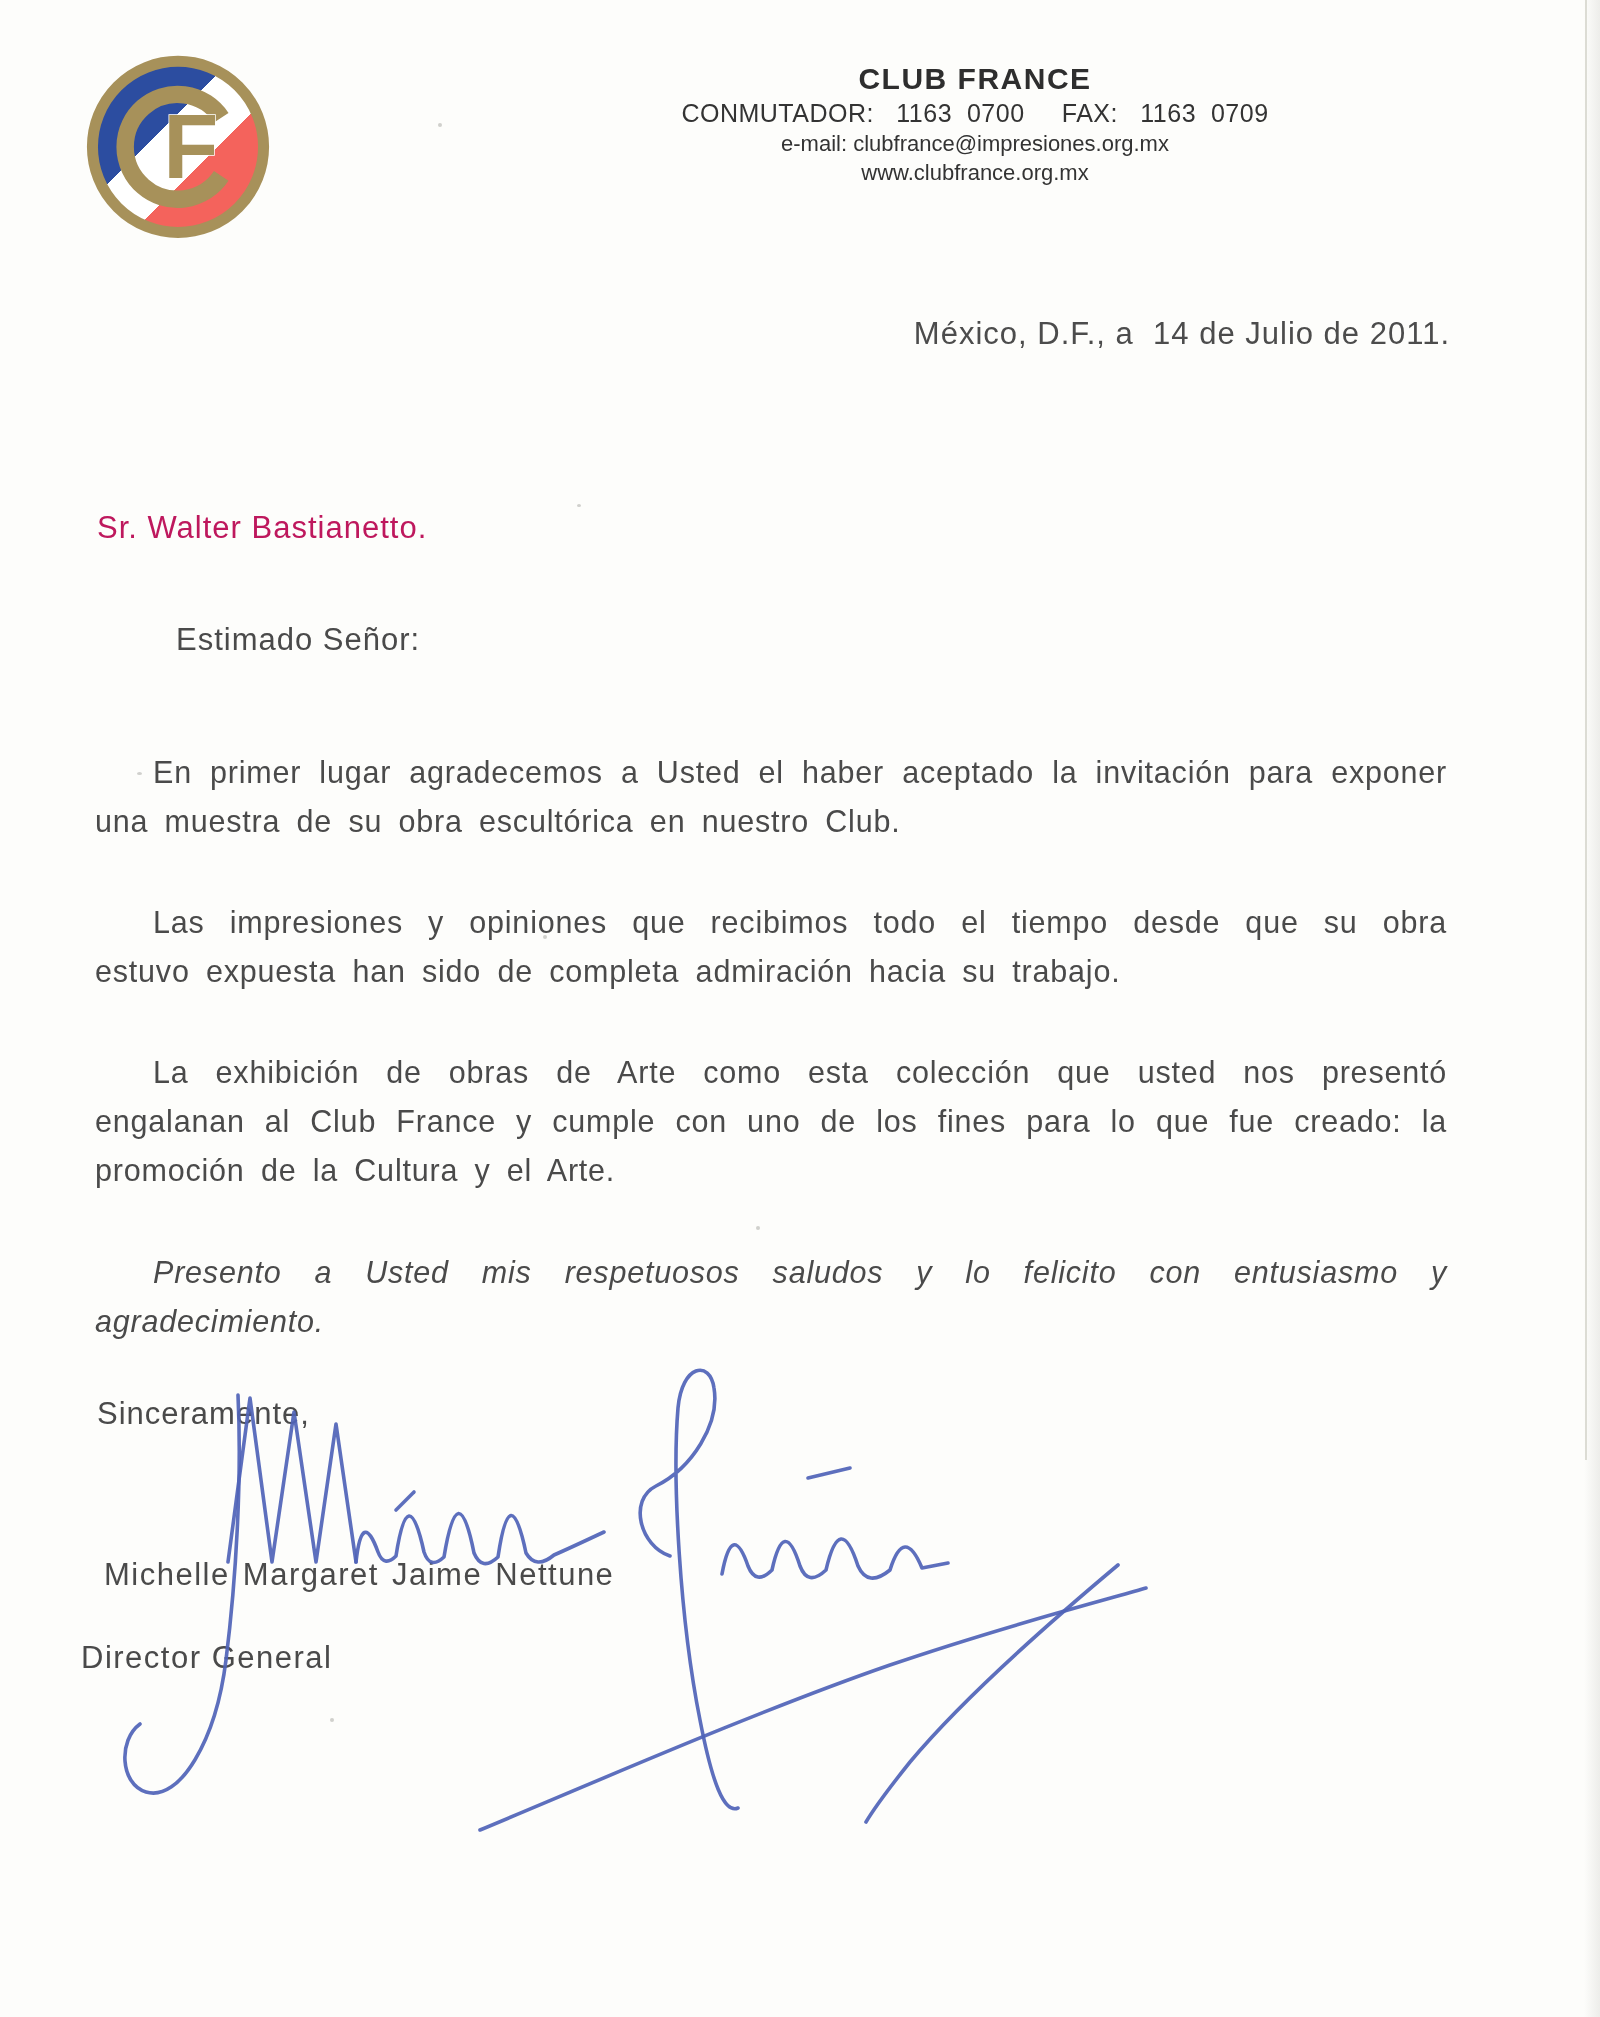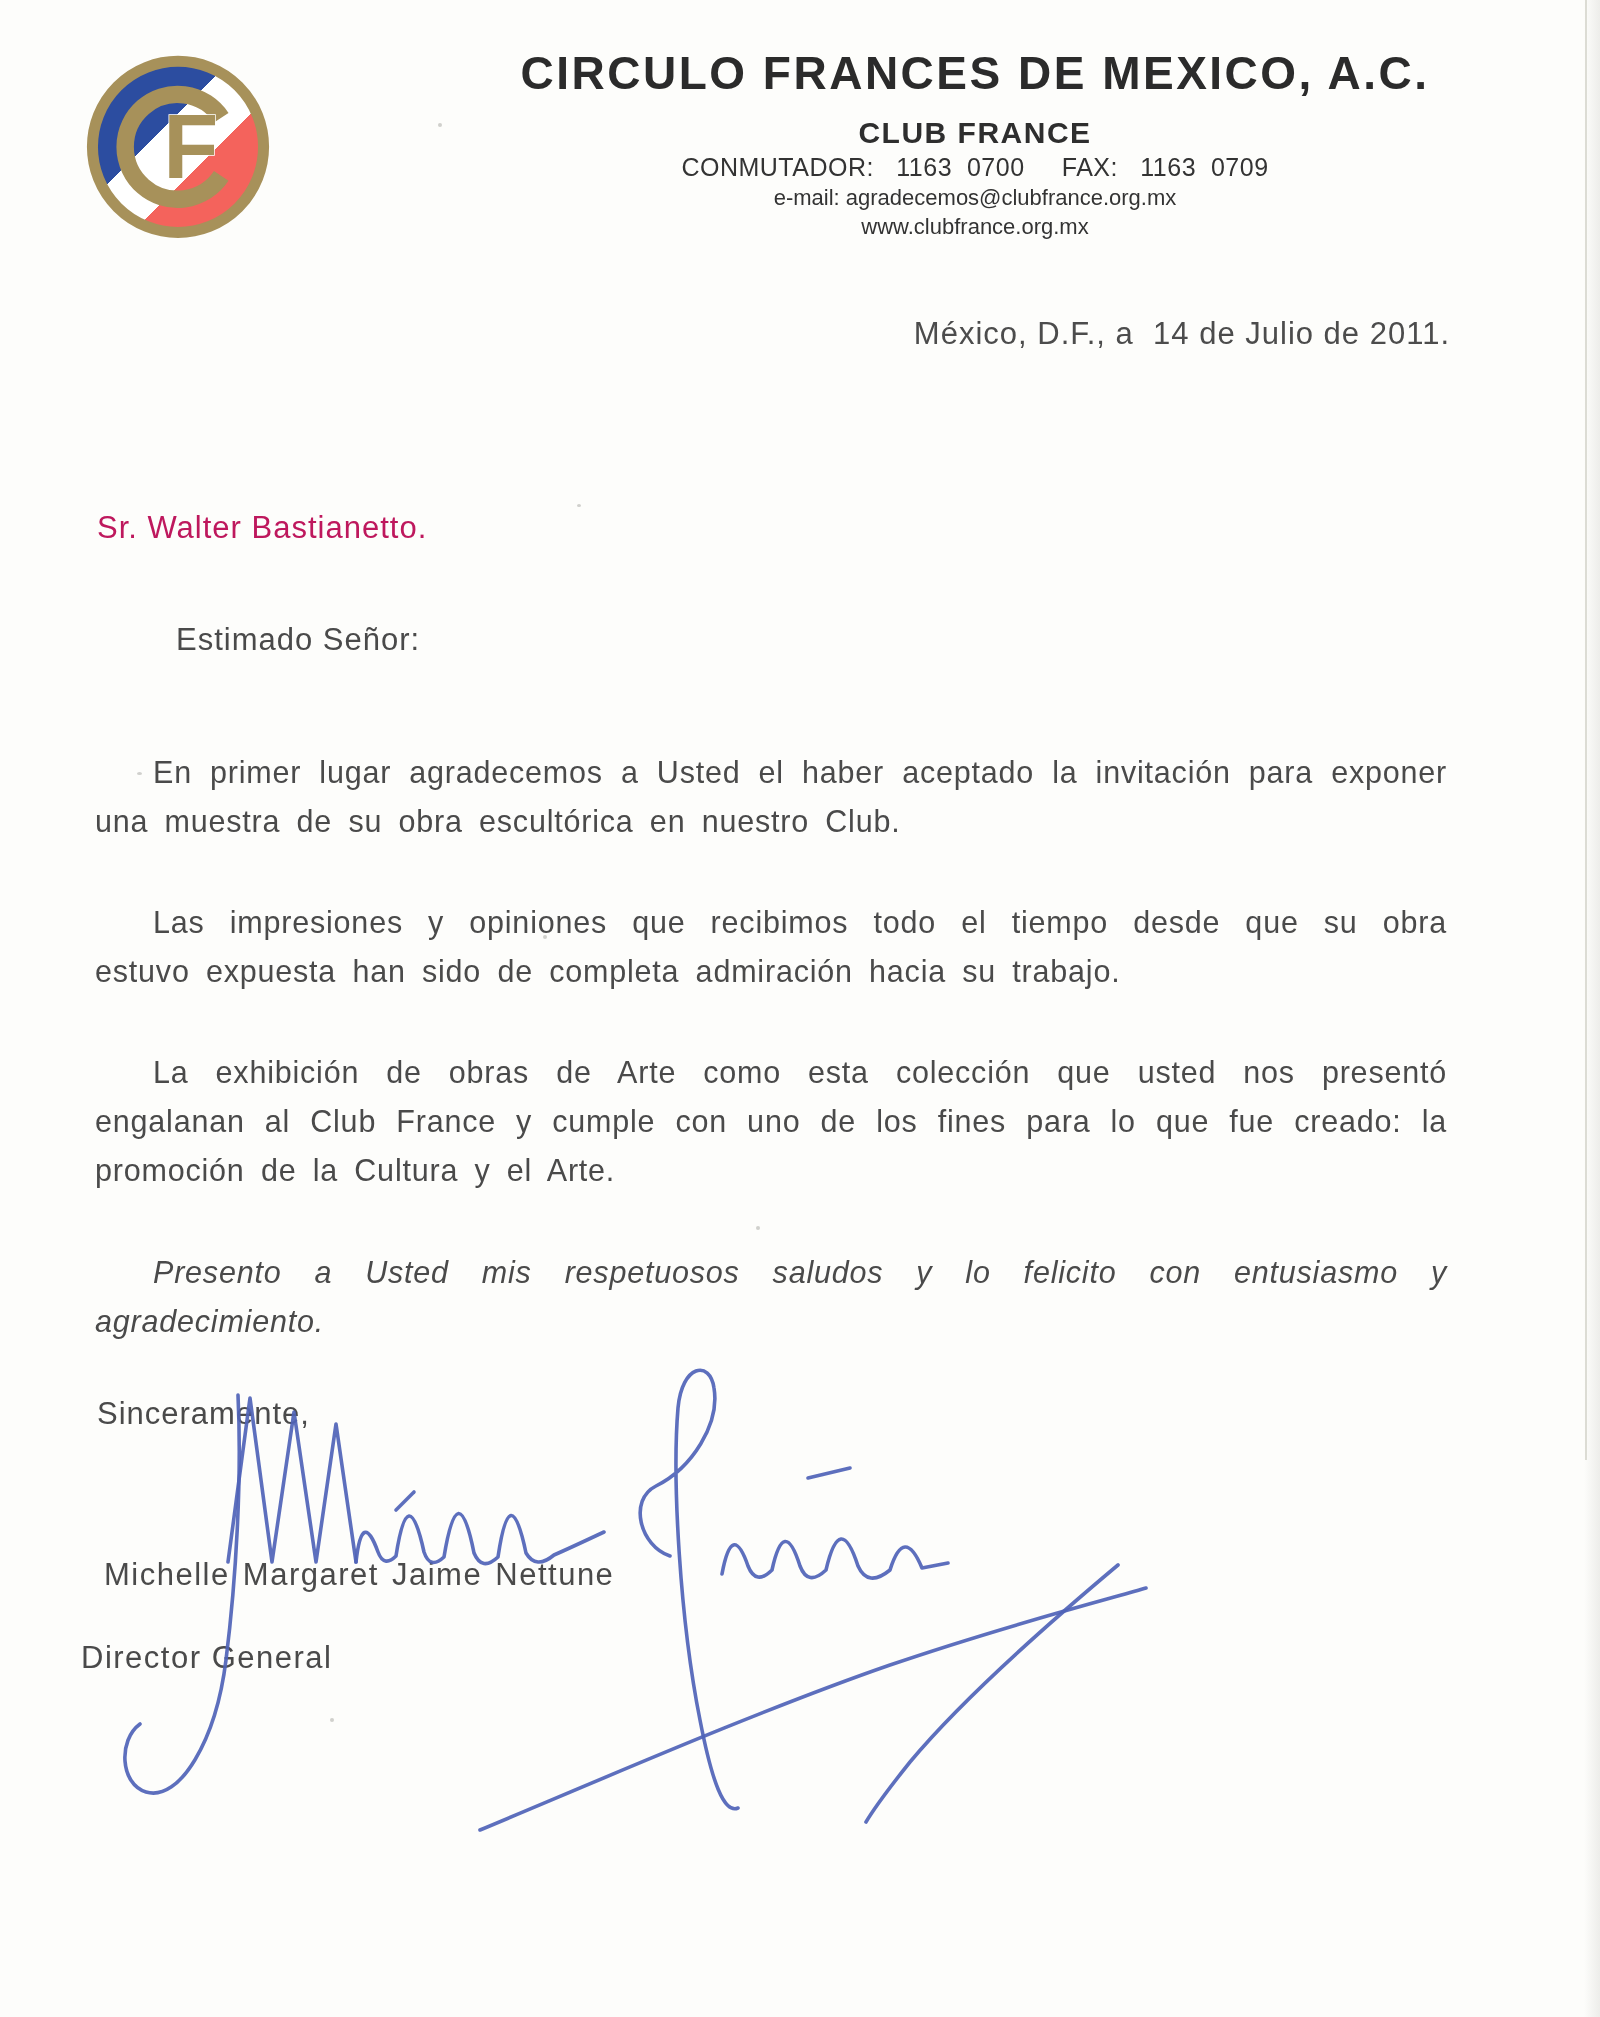--- a/index.html
+++ b/index.html
@@ -62,24 +62,23 @@
           <stop offset="1" stop-color="#f4635c"></stop>
         </linearGradient>
       </defs>
       <circle cx="50" cy="51" r="45" fill="url(#tricolor)"></circle>
       <circle cx="50" cy="51" r="46.5" fill="none" stroke-width="6" stroke="#a7915a"></circle>
       <path d="M73.5,35.2 A28.5,28.5 0 1 0 73.5,66.8" fill="none" stroke-width="9.5" stroke="#a7915a"></path>
       <text x="42" y="68" font-size="49" font-weight="bold" font-family="Liberation Sans, DejaVu Sans, sans-serif" stroke="#ffffff" stroke-width="0.8" paint-order="stroke" fill="#a7915a">F</text>
     </svg>
 
     <div class="head-text">
-      <div class="org">CIRCULO FRANCES DE MEXICO, A.C.</div>
       <div class="club">CLUB FRANCE</div>
       <div class="addr addr2">CONMUTADOR:   1163  0700     FAX:   1163  0709</div>
-      <div class="mail">e-mail: agradecemos@clubfrance.org.mx</div>
+      <div class="mail">e-mail: clubfrance@impresiones.org.mx</div>
       <div class="mail">www.clubfrance.org.mx</div>
     </div>
   </div>
 
   <div class="dateline">México, D.F., a  14 de Julio de 2011.</div>
   <div class="recipient">Sr. Walter Bastianetto.</div>
   <div class="salutation">Estimado Señor:</div>
 
   <p class="para p1">En primer lugar  agradecemos a Usted el haber aceptado la invitación para exponer una muestra  de su obra escultórica en nuestro Club.</p>
   <p class="para p2">Las impresiones y opiniones que recibimos todo el tiempo desde que su obra estuvo expuesta han sido de completa admiración hacia su trabajo.</p>

